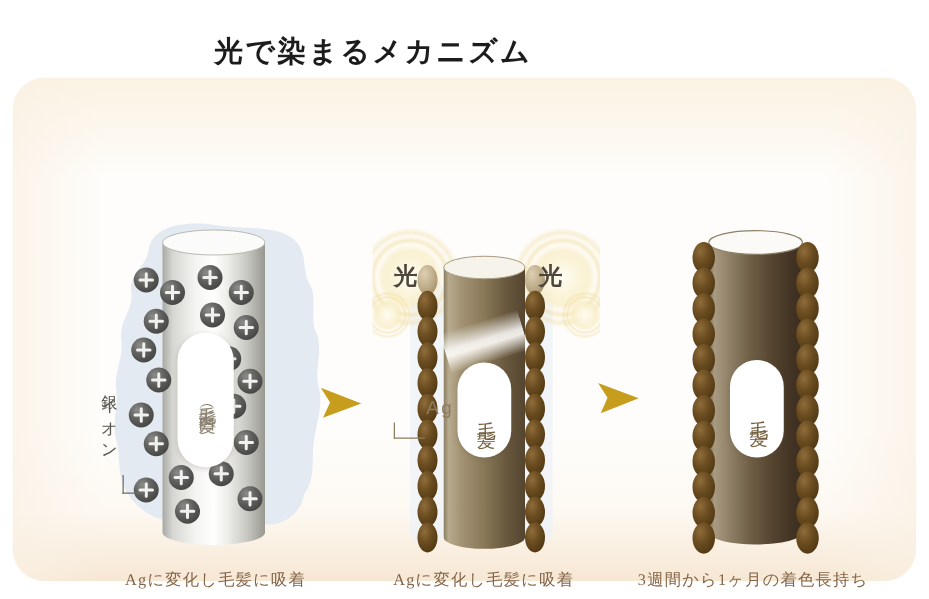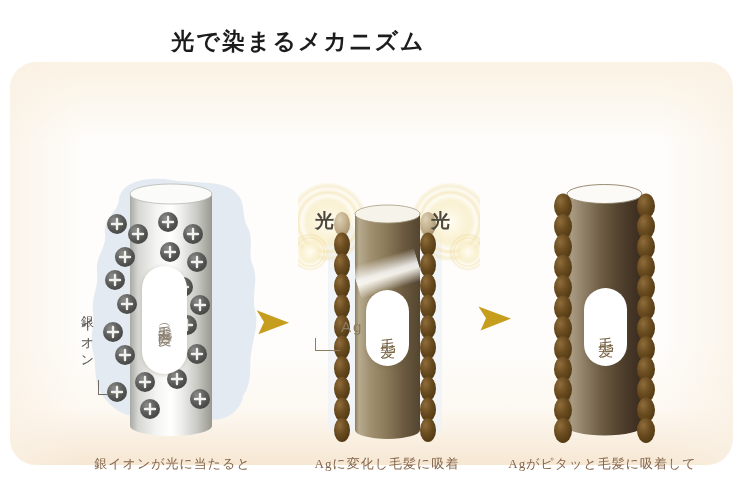--- a/index.html
+++ b/index.html
@@ -324,25 +324,23 @@
           <ellipse cx="131" cy="242" rx="9" ry="12.5" fill="url(#beadG)"></ellipse>
           <ellipse cx="131" cy="262.4" rx="9" ry="12.5" fill="url(#beadG)"></ellipse>
         </g>
     </svg>
     <div class="capsule c3">
       <span class="vtext">毛髪</span>
     </div>
   </div>
 
   <div class="caption cap1">
-    <div>銀イオンが光に当たると</div>
     <div>Agに変化し毛髪に吸着</div>
   </div>
   <div class="caption cap2">
     <div>Agに変化し毛髪に吸着</div>
     <div>ブラウン系の色に発色</div>
   </div>
   <div class="caption cap3">
-    <div>Agがピタッと毛髪に吸着して</div>
     <div>3週間から1ヶ月の着色長持ち</div>
   </div>
 
 </div>
 
 </body></html>

